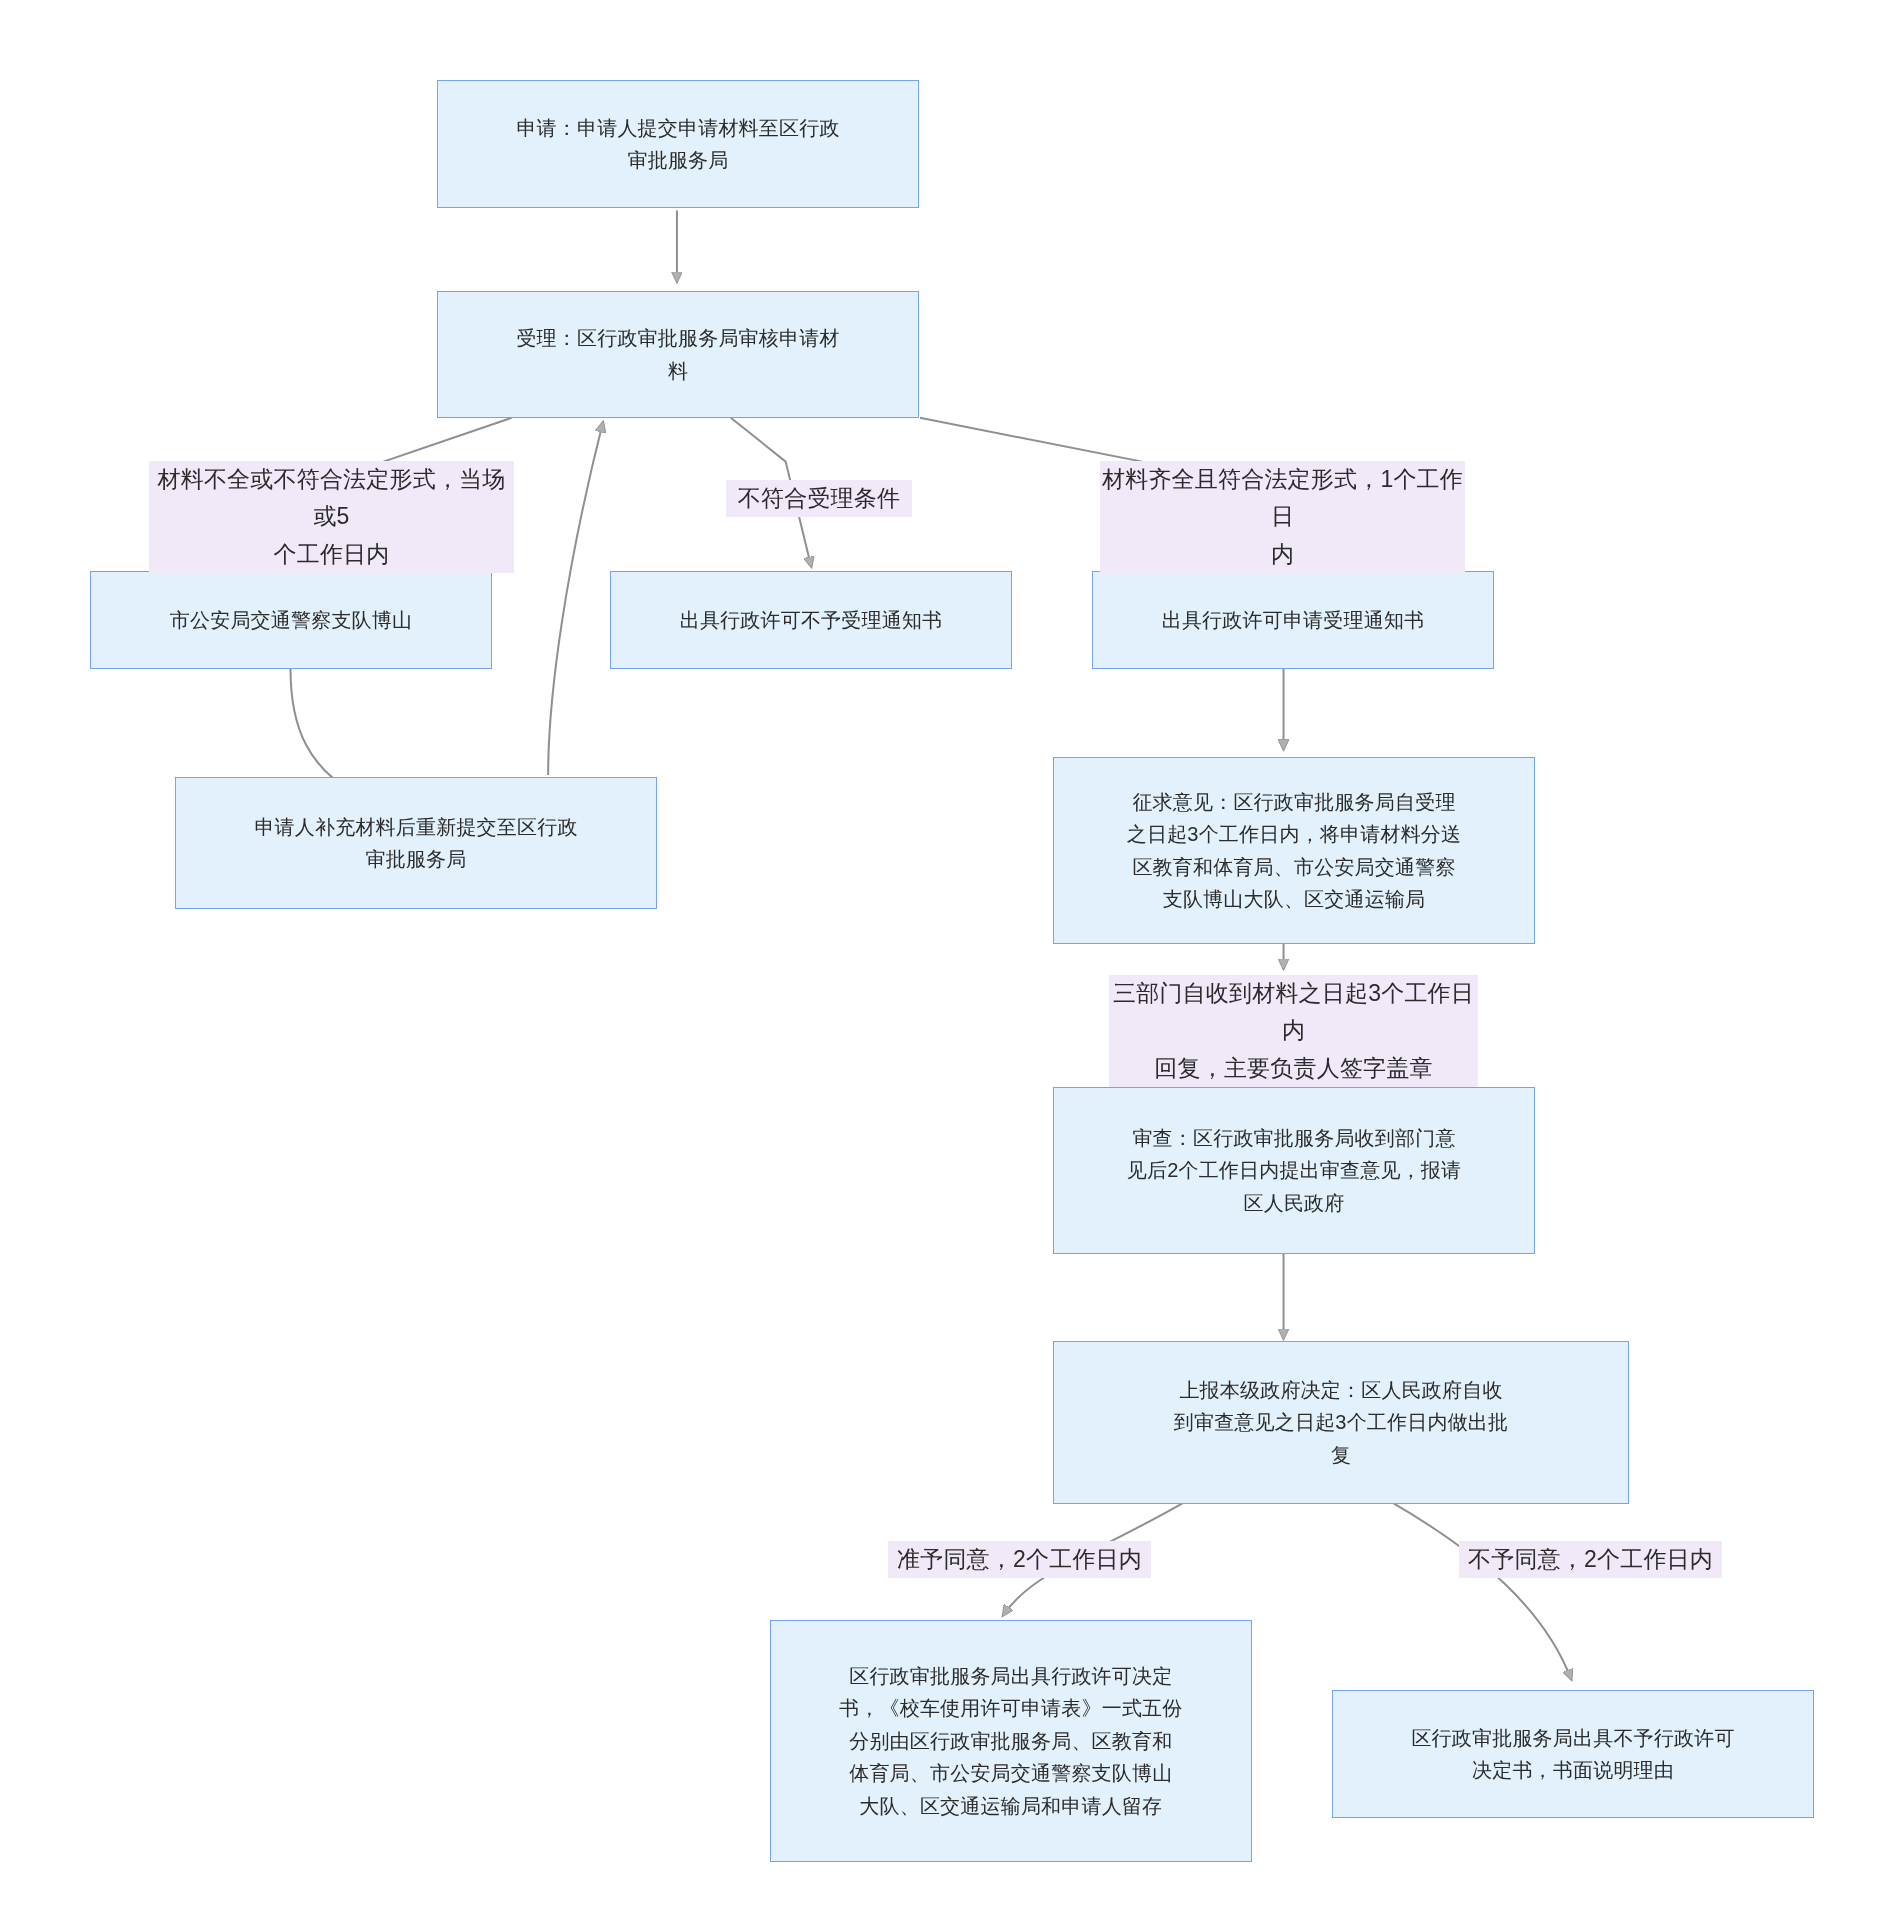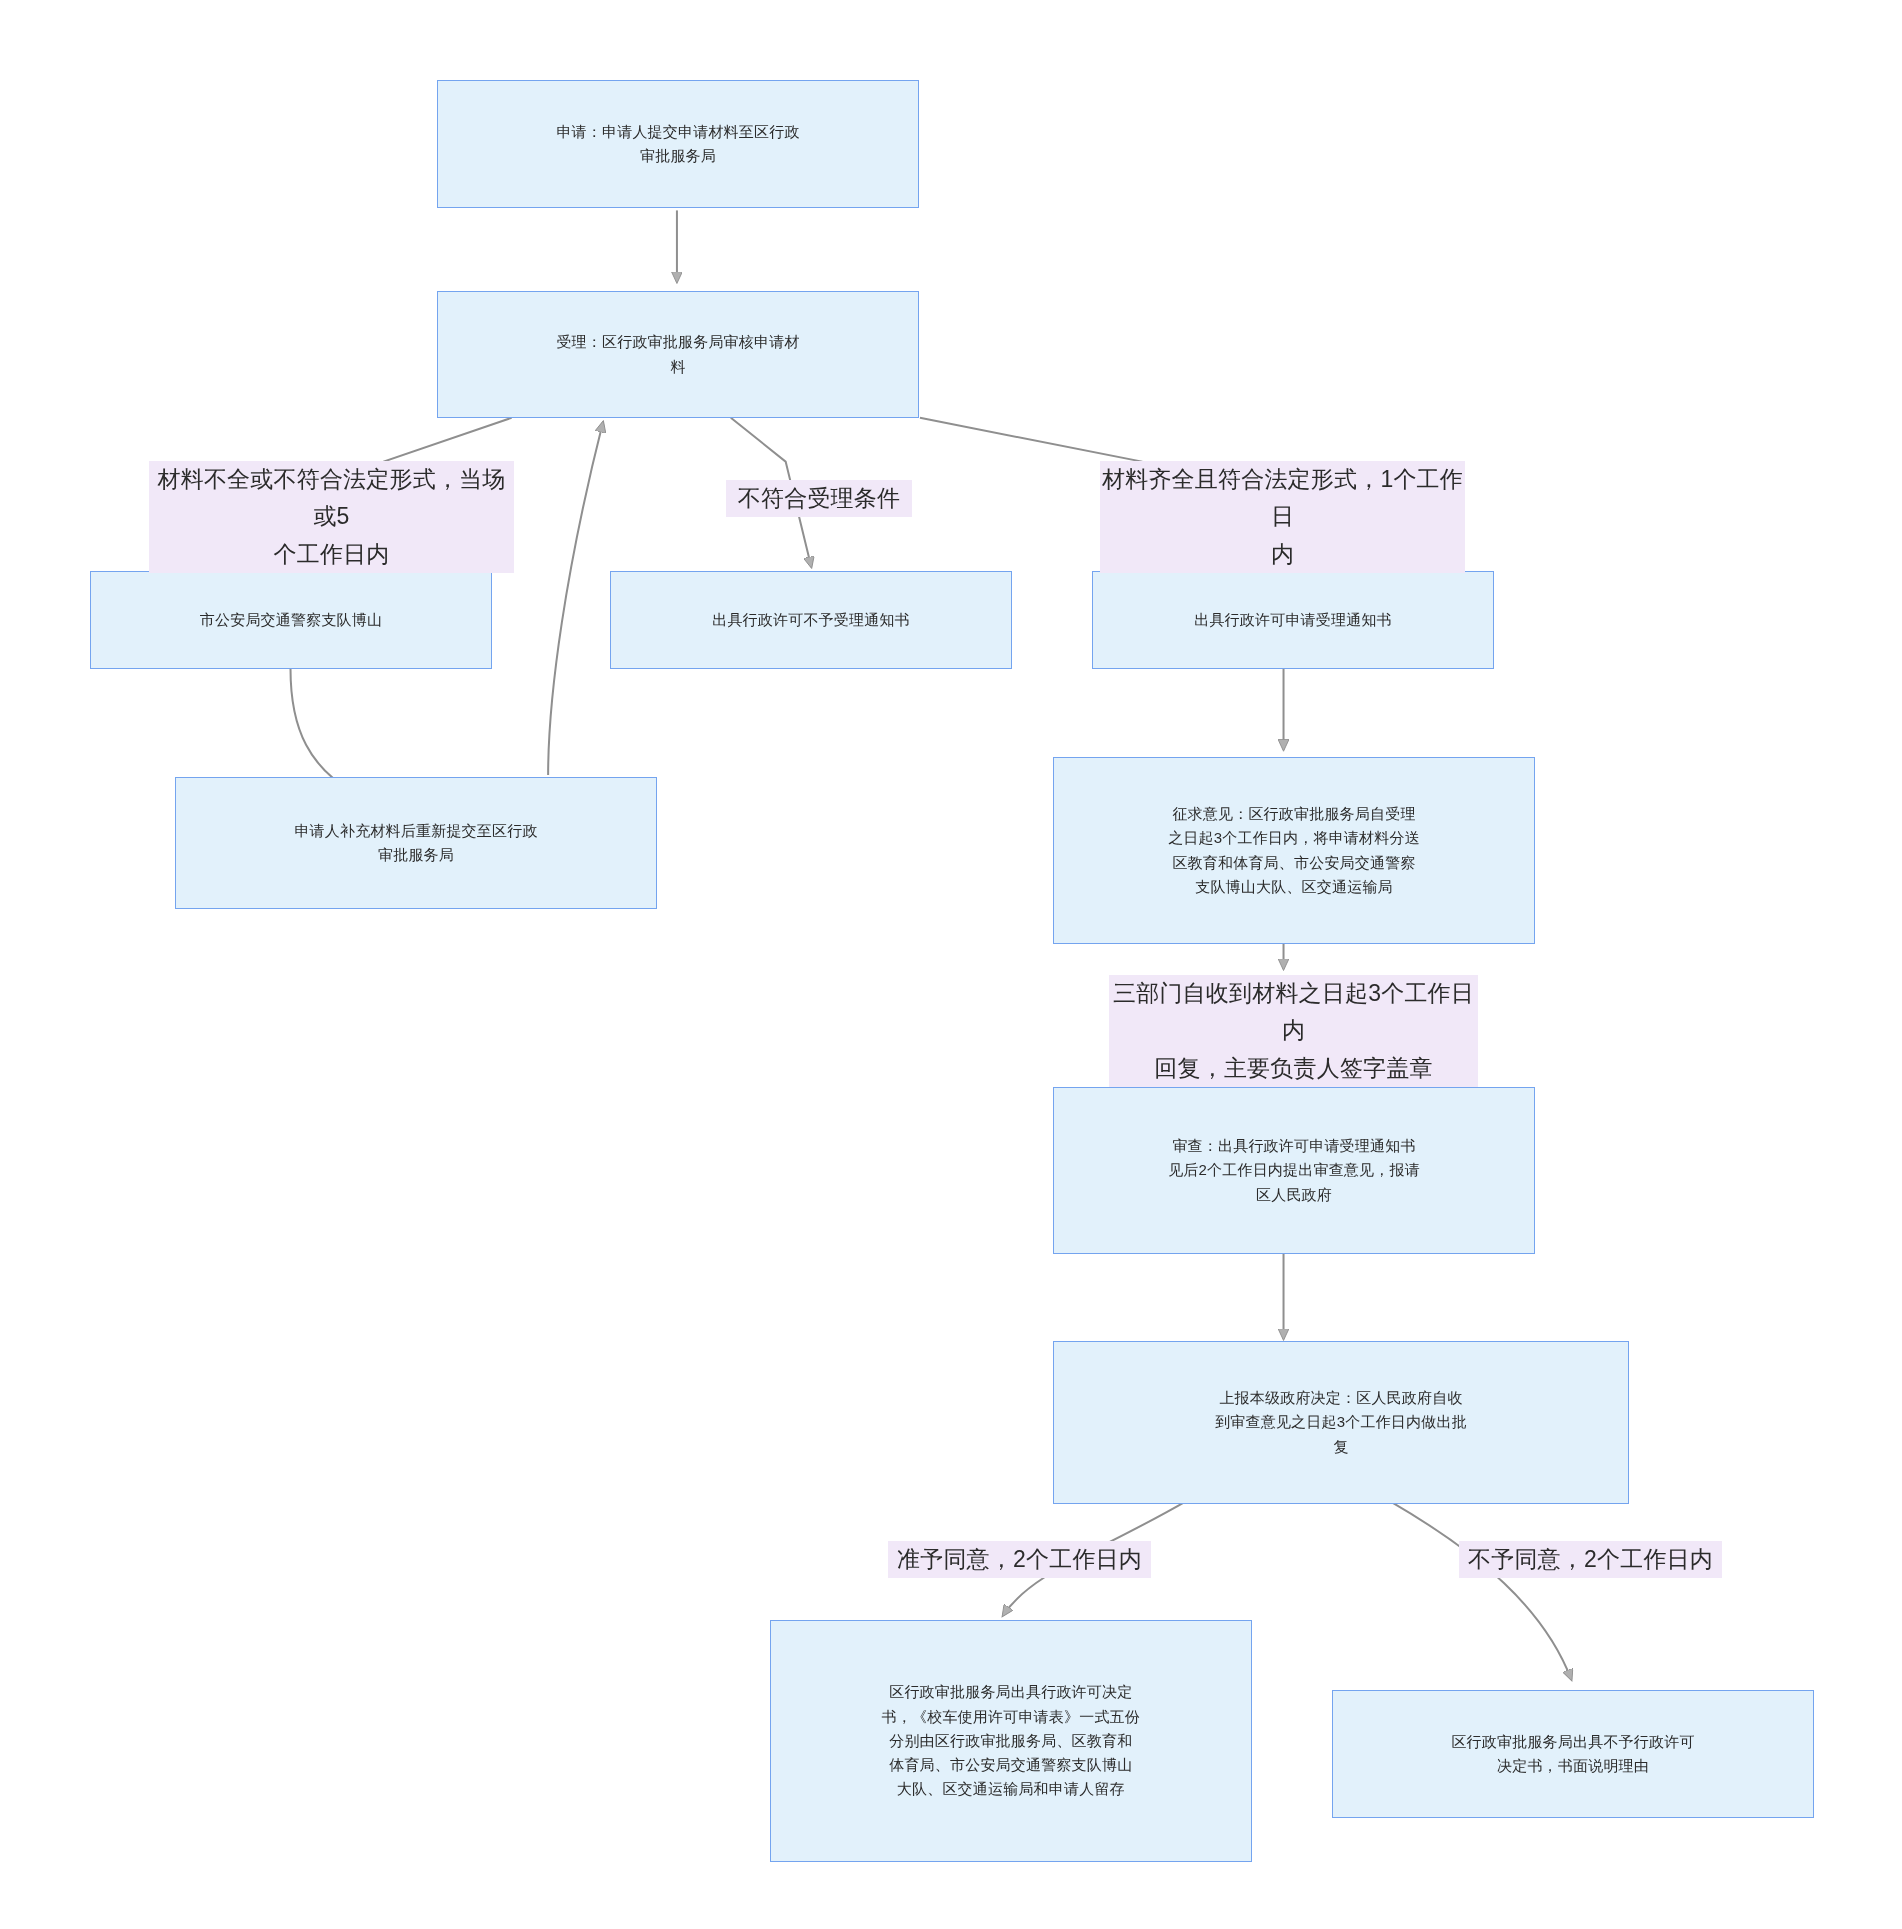--- a/index.html
+++ b/index.html
@@ -9,21 +9,21 @@
   .node{
     position:absolute;
     box-sizing:border-box;
     background:#e2f1fb;
     border:1.8px solid #74a4ef;
     display:flex;
     align-items:center;
     justify-content:center;
     text-align:center;
     color:#2b2b2b;
-    font-size:15px;
+    font-size:20px;
     line-height:1.62;
     padding:9.1px 16.4px;
     letter-spacing:0.2px;
     white-space:pre-line;
   }
   .elabel{
     position:absolute;
     box-sizing:border-box;
     background:#f1e8f8;
     color:#2b2b2b;
@@ -85,21 +85,21 @@
   <div class="node" style="left:610px;top:571px;width:402px;height:98px;">出具行政许可不予受理通知书</div>
 
   <div class="node" style="left:175px;top:777px;width:482px;height:132px;">申请人补充材料后重新提交至区行政
 审批服务局</div>
 
   <div class="node" style="left:1053px;top:757px;width:482px;height:187px;">征求意见：区行政审批服务局自受理
 之日起3个工作日内，将申请材料分送
 区教育和体育局、市公安局交通警察
 支队博山大队、区交通运输局</div>
 
-  <div class="node" style="left:1053px;top:1087px;width:482px;height:167px;">审查：出具行政许可申请受理通知书
+  <div class="node" style="left:1053px;top:1087px;width:482px;height:167px;">审查：区行政审批服务局收到部门意
 见后2个工作日内提出审查意见，报请
 区人民政府</div>
 
   <div class="node" style="left:1053px;top:1341px;width:576px;height:163px;">上报本级政府决定：区人民政府自收
 到审查意见之日起3个工作日内做出批
 复</div>
 
   <div class="node" style="left:770px;top:1620px;width:482px;height:242px;padding-left:16px;">区行政审批服务局出具行政许可决定
 书，《校车使用许可申请表》一式五份
 分别由区行政审批服务局、区教育和

